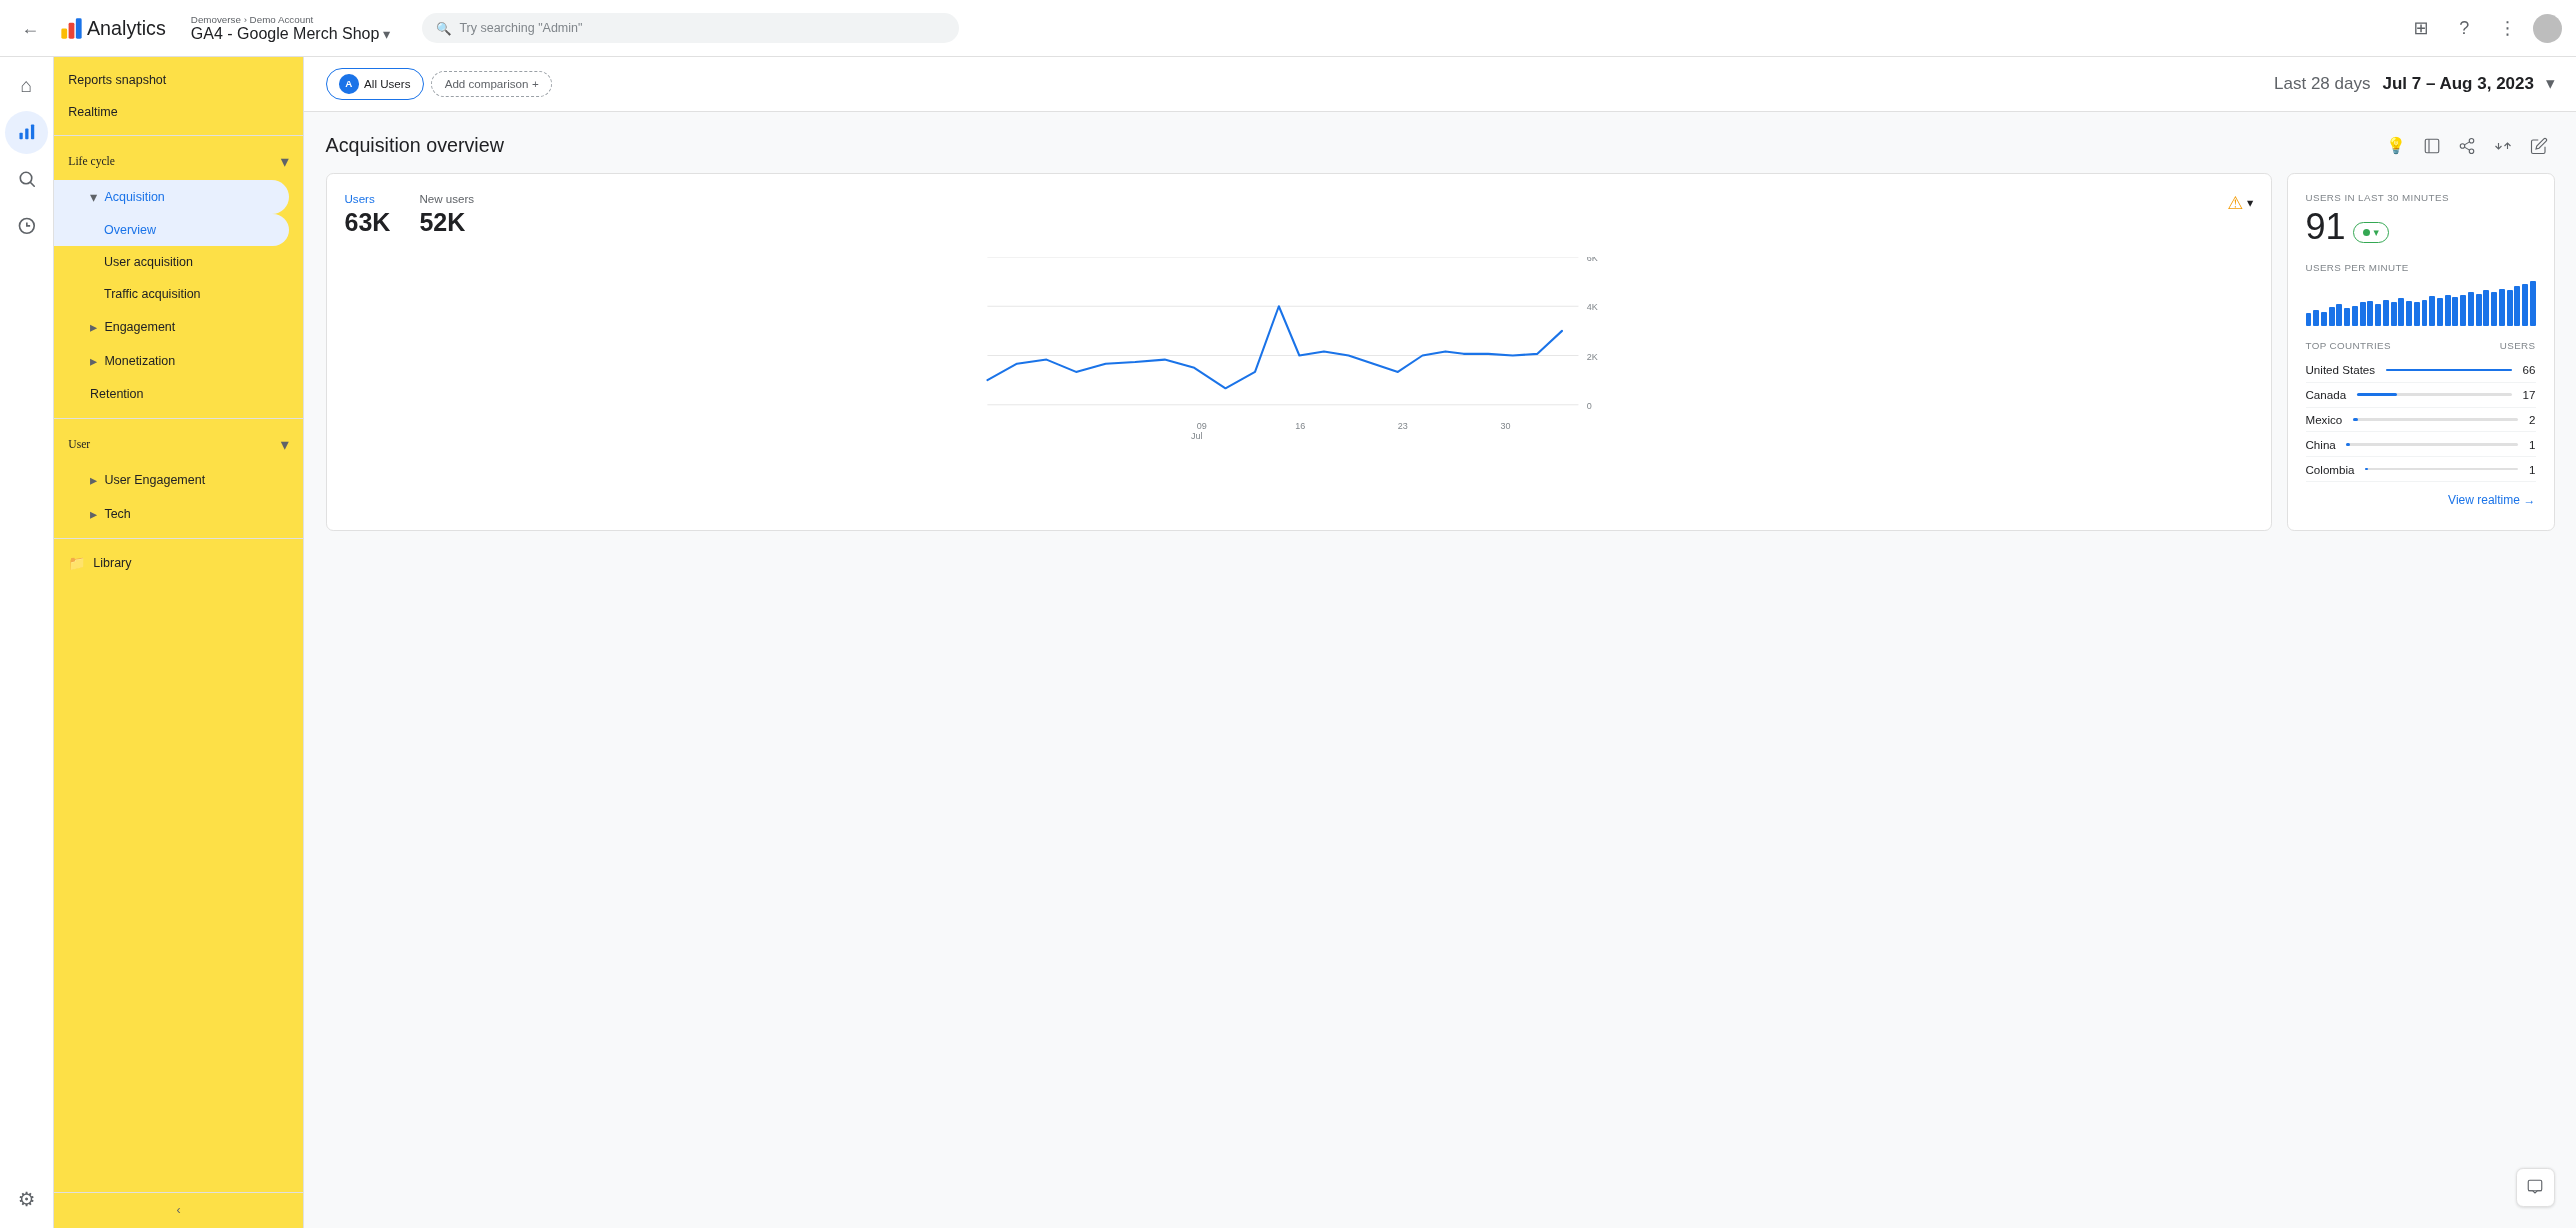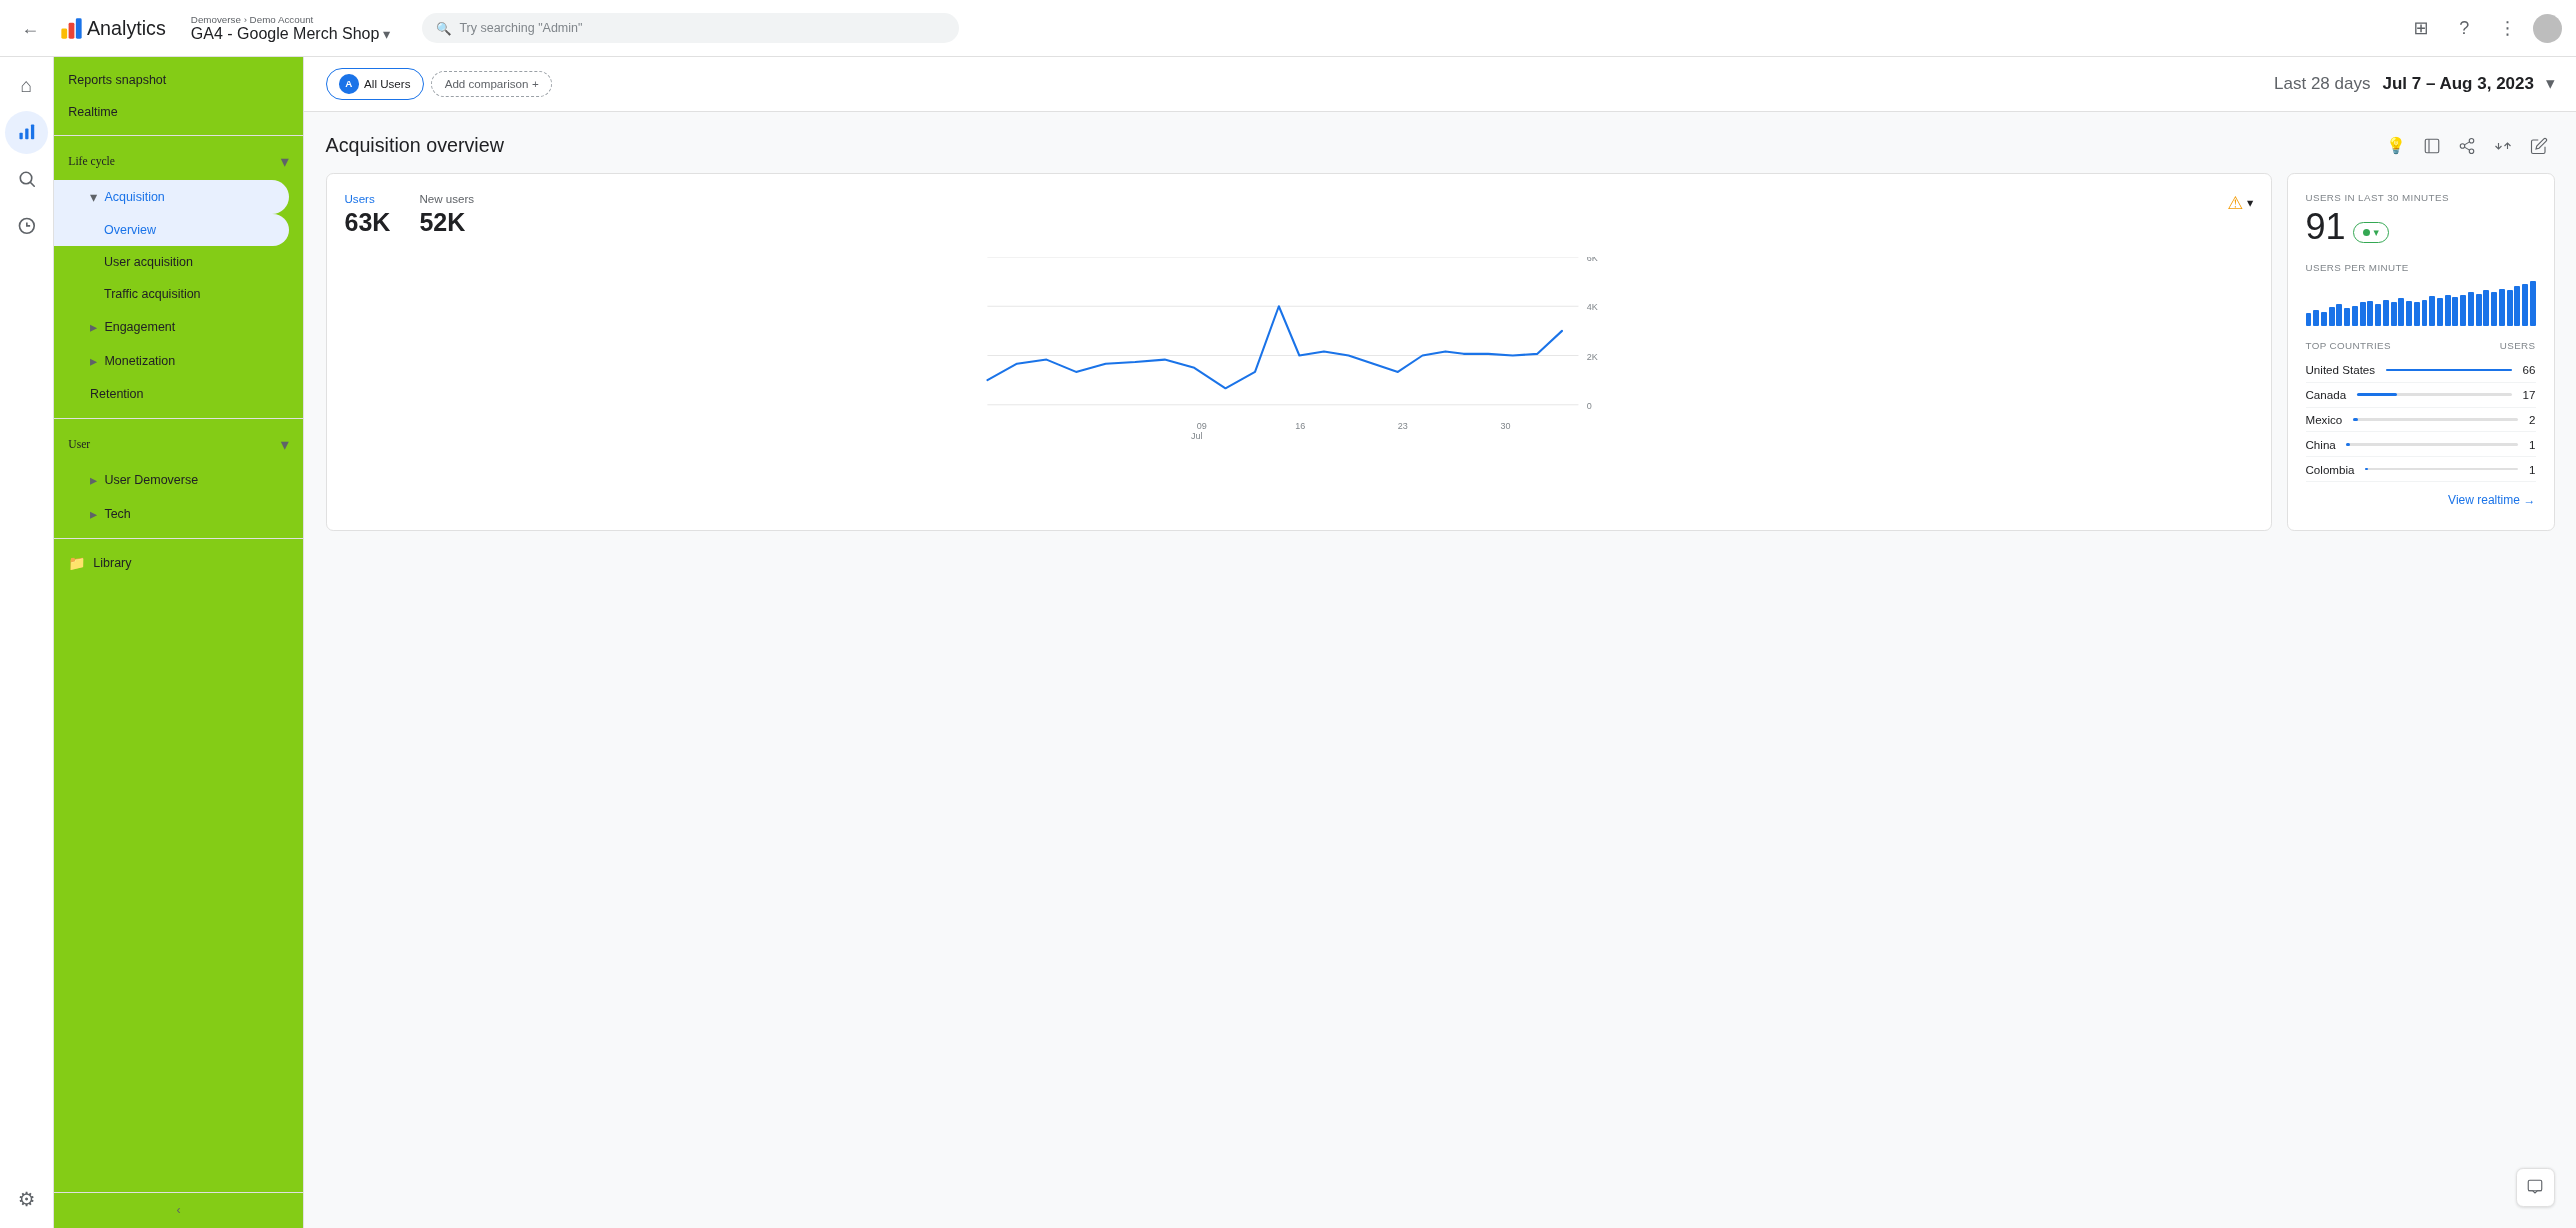--- a/index.html
+++ b/index.html
@@ -27,21 +27,21 @@
     .app-body { display: flex; margin-top: 57px; height: calc(100vh - 57px); }
 
     
     .nav-icons { width: 54px; background: #fff; border-right: 0.9px solid #e0e0e0; display: flex; flex-direction: column; align-items: center; padding: 7.2px 0; gap: 3.6px; flex-shrink: 0; }
     .nav-icon-item { width: 43px; height: 43px; display: flex; align-items: center; justify-content: center; border-radius: 50%; cursor: pointer; color: #5f6368; font-size: 19.7px; }
     .nav-icon-item.active { background: #e8f0fe; color: #1a73e8; }
     .nav-icon-spacer { flex: 1; }
     .nav-icon-bottom { margin-top: auto; }
 
     
-    .sidebar { width: 250px; background: #84cc16; border-right: 0.9px solid #e0e0e0; overflow-y: auto; display: flex; flex-direction: column; flex-shrink: 0; }
+    .sidebar { width: 250px; background: #fde047; border-right: 0.9px solid #e0e0e0; overflow-y: auto; display: flex; flex-direction: column; flex-shrink: 0; }
     .sidebar-inner { flex: 1; padding: 7.2px 0; }
     .sidebar-item { display: flex; align-items: center; padding: 9px 14.3px; cursor: pointer; color: #202124; font-size: 12.5px; border-radius: 0 21.5px 21.5px 0; margin-right: 14.3px; }
     .sidebar-item.active { background: #e8f0fe; color: #1a73e8; font-weight: 500; }
     .sidebar-item.top-level { font-size: 12.5px; color: #202124; padding-left: 14.3px; }
     .sidebar-item.indented { padding-left: 36px; }
     .sidebar-item.indented2 { padding-left: 50px; }
     .sidebar-section-header { display: flex; align-items: center; justify-content: space-between; padding: 9px 14.3px; font-size: 11.6px; color: #202124; font-weight: 500; cursor: pointer; font-family: Liberation Serif, serif; }
     .sidebar-section-header .expand-icon { color: #5f6368; font-size: 16px; }
     .sidebar-divider { height: 0.9px; background: #e0e0e0; margin: 7.2px 0; }
     .sidebar-expand-icon { color: #5f6368; font-size: 14.3px; margin-right: 7.2px; }
@@ -208,21 +208,21 @@
 
       <div class="sidebar-divider"></div>
 
       <div class="sidebar-section-header">
         <span>User</span>
         <span class="expand-icon">▾</span>
       </div>
 
       <div class="sidebar-item indented">
         <span class="sidebar-expand-icon">▸</span>
-        <span>User Demoverse</span>
+        <span>User Engagement</span>
       </div>
       <div class="sidebar-item indented">
         <span class="sidebar-expand-icon">▸</span>
         <span>Tech</span>
       </div>
 
       <div class="sidebar-divider"></div>
 
       <div class="sidebar-item top-level">
         <span style="margin-right:7.2px; font-size:14.3px;">📁</span>

